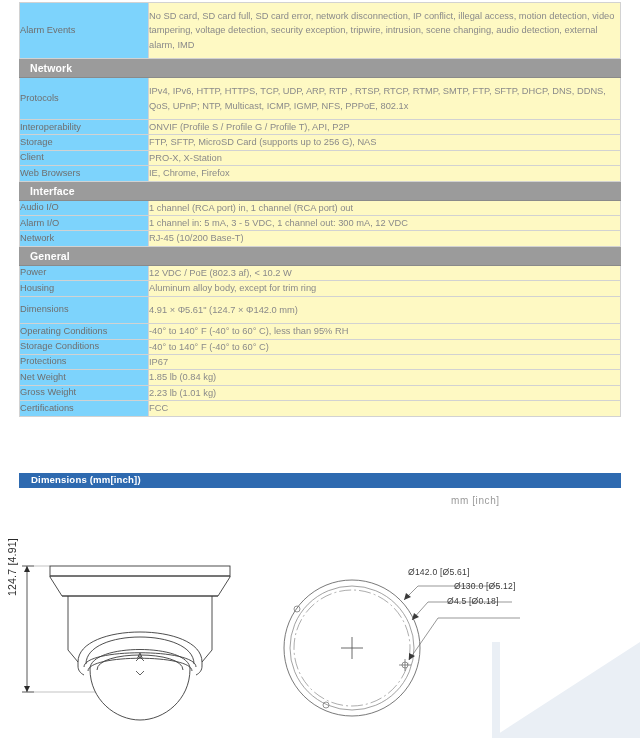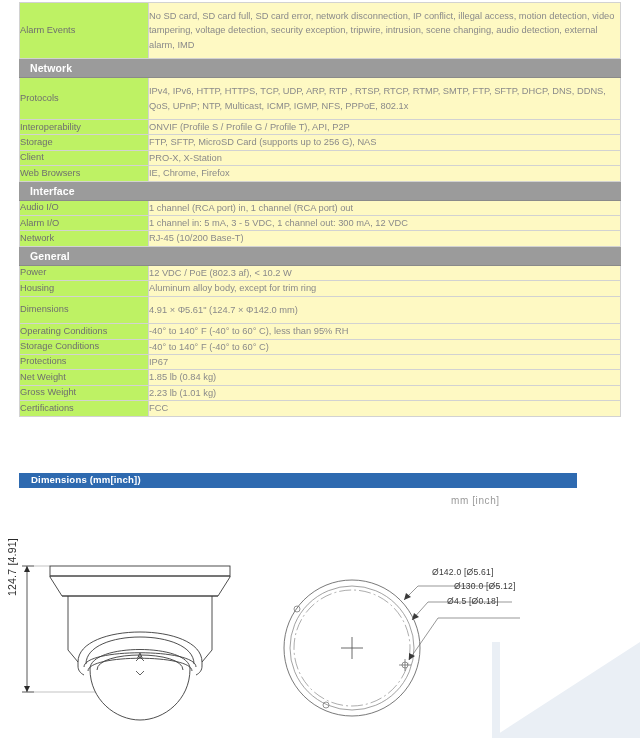--- a/index.html
+++ b/index.html
@@ -56,21 +56,21 @@
     border: 1px solid #d2d2d2;
     padding: 0;
     vertical-align: middle;
   }
   .lbl {
     width: 129px;
     padding: 4px 0 4px 10px;
     font-size: 9.3px;
     color: #6f6f6f;
     line-height: 1.45;
-    background: #bef264;
+    background: #7dd3fc;
   }
   .val {
     padding: 4px 6px 4px 8px;
     font-size: 9.3px;
     color: #8a8a8a;
     line-height: 1.55;
     background: #fef9c3;
   }
   tr.r-tall .lbl, tr.r-tall .val { padding-top: 6px; padding-bottom: 6px; }
 
@@ -86,21 +86,21 @@
     font-size: 10.5px;
     padding: 3px 0 3px 10px;
     letter-spacing: .1px;
   }
 
   
   .dim-header {
     position: absolute;
     left: 19px;
     top: 473px;
-    width: 558px;
+    width: 602px;
     height: 15px;
     background: #2e6ab0;
   }
   .dim-header .txt {
     position: absolute;
     left: 12px;
     top: 1px;
     color: #ffffff;
     font-weight: bold;
     font-size: 9.6px;
@@ -135,21 +135,21 @@
     white-space: nowrap;
     letter-spacing: .2px;
   }
   .callout {
     position: absolute;
     font-size: 8.6px;
     color: #3a3a3a;
     white-space: nowrap;
     letter-spacing: .2px;
   }
-  .c1 { left: 432px; top: 567px; }
+  .c1 { left: 408px; top: 567px; }
   .c2 { left: 437px; top: 581px; padding-left: 17px; }
   .c3 { left: 447px; top: 596px; }
 </style>
 </head>
 <body>
 
 <div class="page">
 
   <table class="spec-table">
     <tbody>

